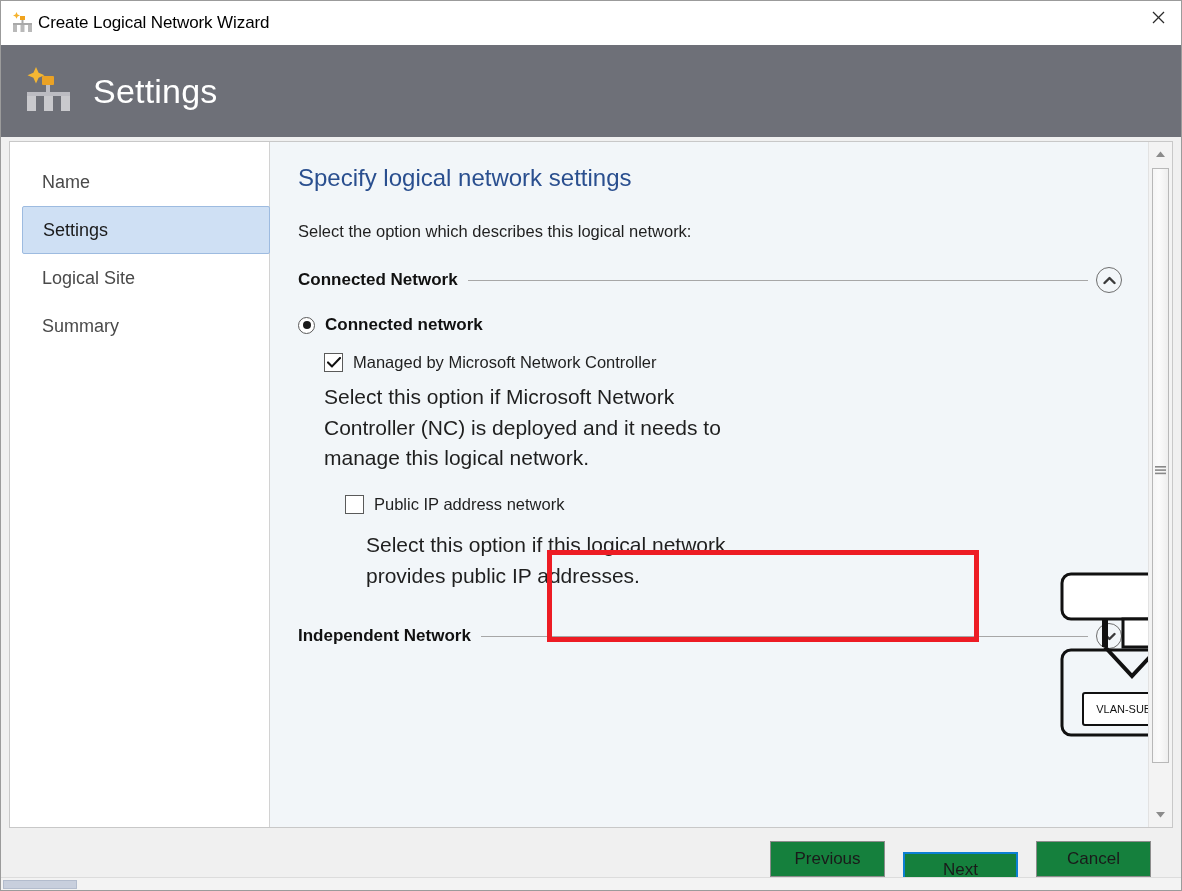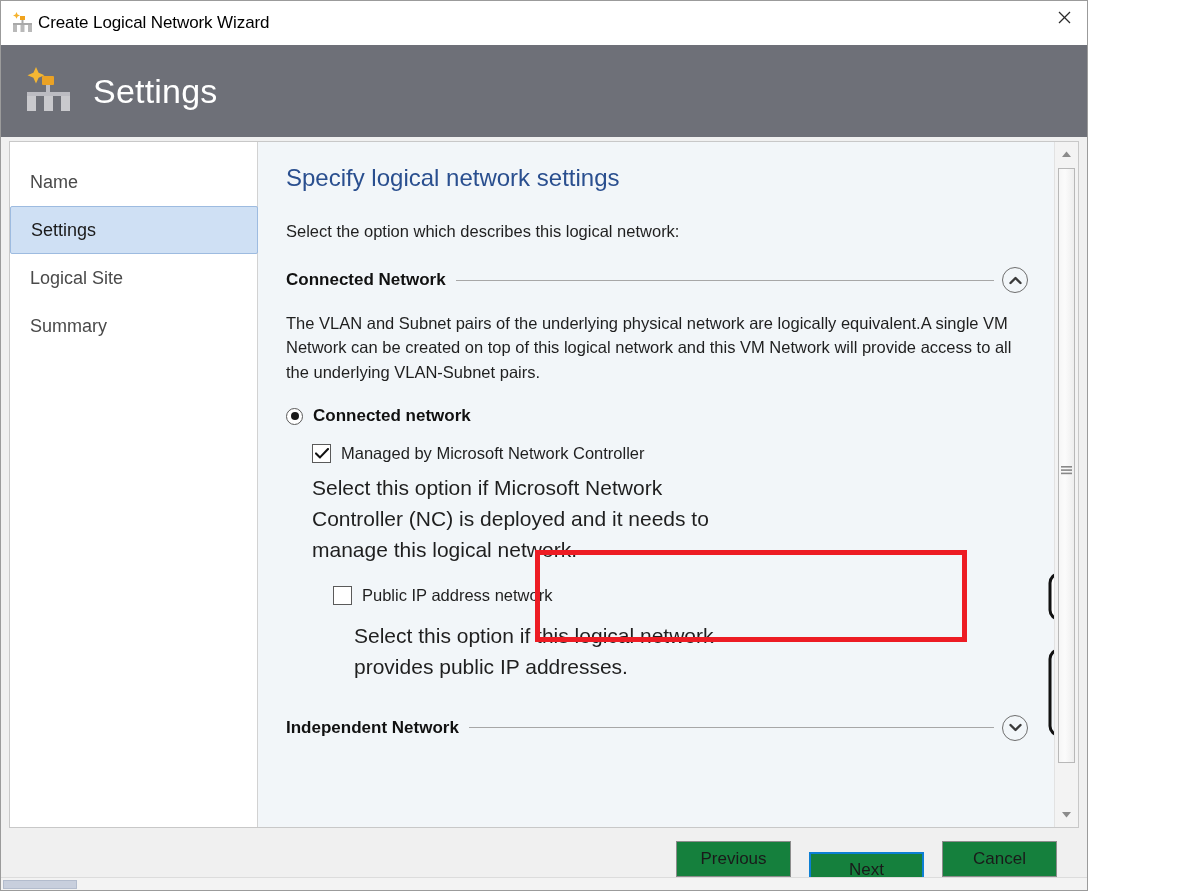--- a/index.html
+++ b/index.html
@@ -5,21 +5,21 @@
   * { box-sizing: border-box; }
   html, body {
     margin: 0; padding: 0;
     width: 1182px; height: 891px;
     font-family: "Liberation Sans", sans-serif;
     background: #ffffff;
     overflow: hidden;
   }
   .window {
     position: relative;
-    width: 1088px; height: 891px;
+    width: 1182px; height: 891px;
     background: #f0f0f0;
     border: 1px solid #9b9b9b;
     display: flex; flex-direction: column;
   }
 
   
   .titlebar {
     height: 44px; flex: 0 0 44px;
     background: #ffffff;
     display: flex; align-items: center;
@@ -67,20 +67,21 @@
     background: #fff;
     min-height: 0;
   }
 
   
   .sidebar {
     width: 248px; flex: 0 0 248px;
     background: #ffffff;
     border-right: 1px solid #d2d2d2;
     padding-top: 16px;
+    margin-left: 12px;
   }
   .nav-item {
     height: 48px;
     display: flex; align-items: center;
     padding-left: 20px;
     font-size: 18px;
     color: #4a4a4a;
     cursor: pointer;
   }
   .nav-item.active {
@@ -310,21 +311,20 @@
           <div class="section-head">
             <span class="section-title">Connected Network</span>
             <span class="section-rule"></span>
             <span class="chev-btn">
               <svg width="13" height="9" viewBox="0 0 13 9">
                 <path d="M1.5 7 L6.5 2 L11.5 7" stroke="#3a3a3a" stroke-width="2.4" fill="none" stroke-linecap="round" stroke-linejoin="round"></path>
               </svg>
             </span>
           </div>
 
-          <div class="para">The VLAN and Subnet pairs of the underlying physical network are logically equivalent.A single VM Network can be created on top of this logical network and this VM Network will provide access to all the underlying VLAN-Subnet pairs.</div>
 
           <div class="opt-row" style="margin-top:22px;">
             <span class="radio-outer">
               <span class="radio-dot"></span>
             </span>
             <span class="opt-label-bold">Connected network</span>
           </div>
 
           <div class="opt-row indent1" style="margin-top:18px;">
             <span class="cbox">

